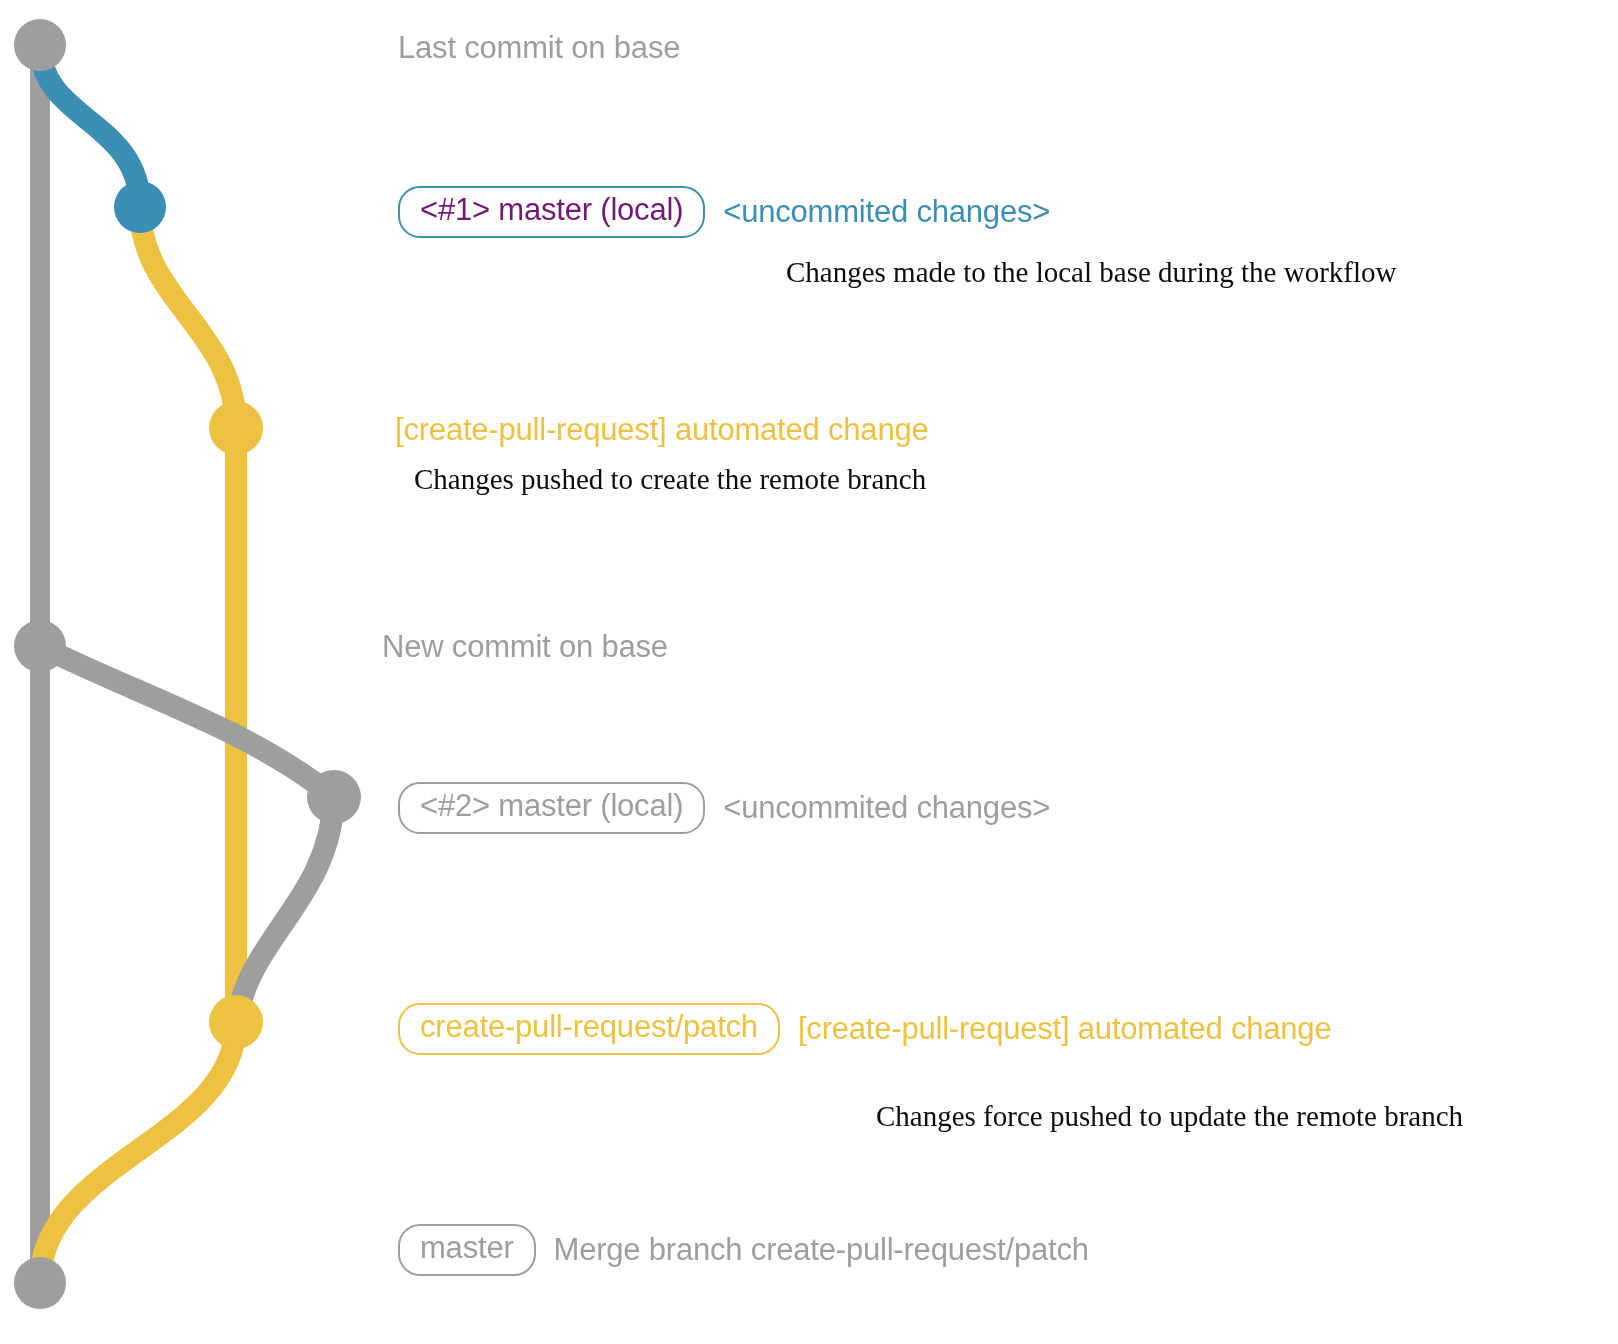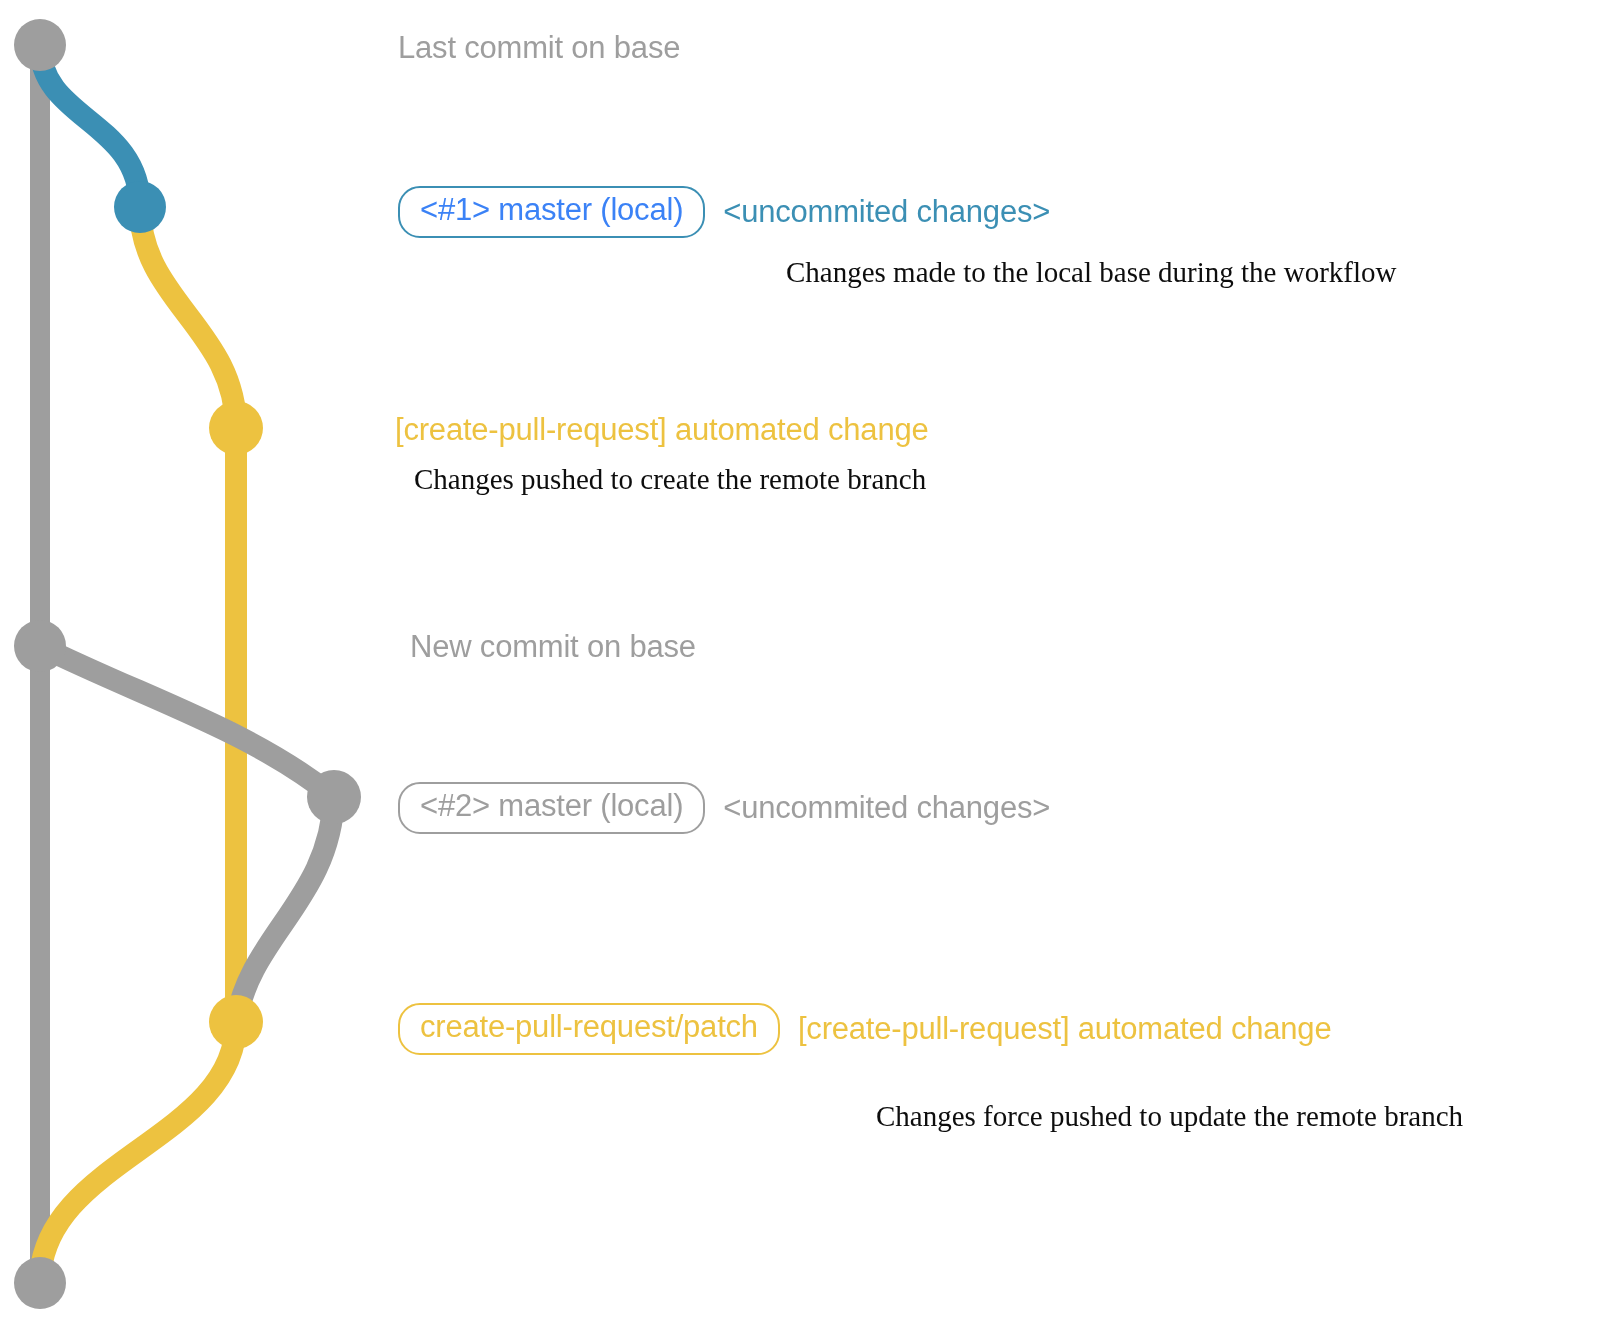--- a/index.html
+++ b/index.html
@@ -51,21 +51,21 @@
     border-radius: 22px;
     border: 2px solid #9e9e9e;
     color: #9e9e9e;
     padding: 6px 20px 9px 20px;
     font-size: 31px;
     line-height: 1.05;
     letter-spacing: -0.2px;
   }
   .pill.blue {
     border-color: #3b8fb4;
-    color: #3b82f6;
+    color: #701a75;
   }
   .pill.yellow {
     border-color: #edc240;
     color: #edc240;
   }
   .pill.gray {
     border-color: #9e9e9e;
     color: #9e9e9e;
   }
   .subject {
@@ -126,32 +126,37 @@
       <span class="gap"></span>
       <span class="subject blue">&lt;uncommited changes&gt;</span>
     </div>
     <div class="note" style="left:786px; top:256px;">Changes made to the local base during the workflow</div>
 
     <div class="row" style="left:395px; top:412px;">
       <span class="subject yellow">[create-pull-request] automated change</span>
     </div>
     <div class="note" style="left:414px; top:463px;">Changes pushed to create the remote branch</div>
 
-    <div class="row" style="left:410px; top:629px;align-items:center;">
+    <div class="row" style="left:382px; top:629px;align-items:center;">
       <span class="subject gray">New commit on base</span>
     </div>
 
     <div class="row" style="left:398px; top:782px;">
       <span class="pill gray">&lt;#2&gt; master (local)</span>
       <span class="gap"></span>
       <span class="subject gray">&lt;uncommited changes&gt;</span>
     </div>
 
     <div class="row" style="left:398px; top:1003px;">
       <span class="pill yellow">create-pull-request/patch</span>
       <span class="gap"></span>
       <span class="subject yellow">[create-pull-request] automated change</span>
     </div>
     <div class="note" style="left:876px; top:1060px;margin-top:40px;">Changes force pushed to update the remote branch</div>
 
+    <div class="row" style="left:398px; top:1224px;">
+      <span class="pill gray">master</span>
+      <span class="gap"></span>
+      <span class="subject gray">Merge branch create-pull-request/patch</span>
+    </div>
 
   </div>
 </div>
 
 </body></html>

